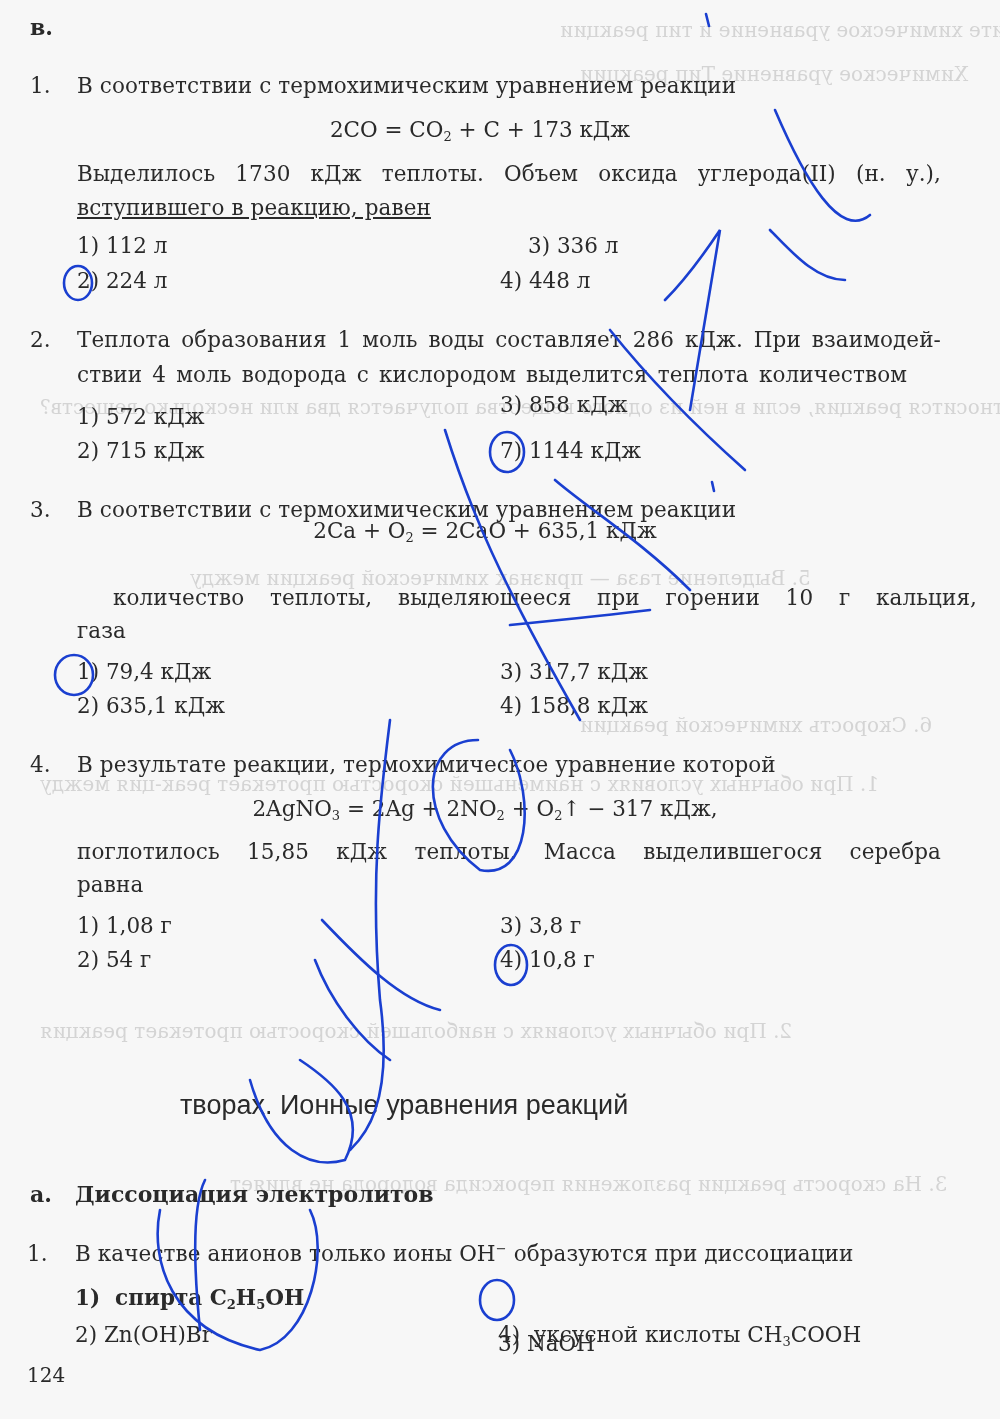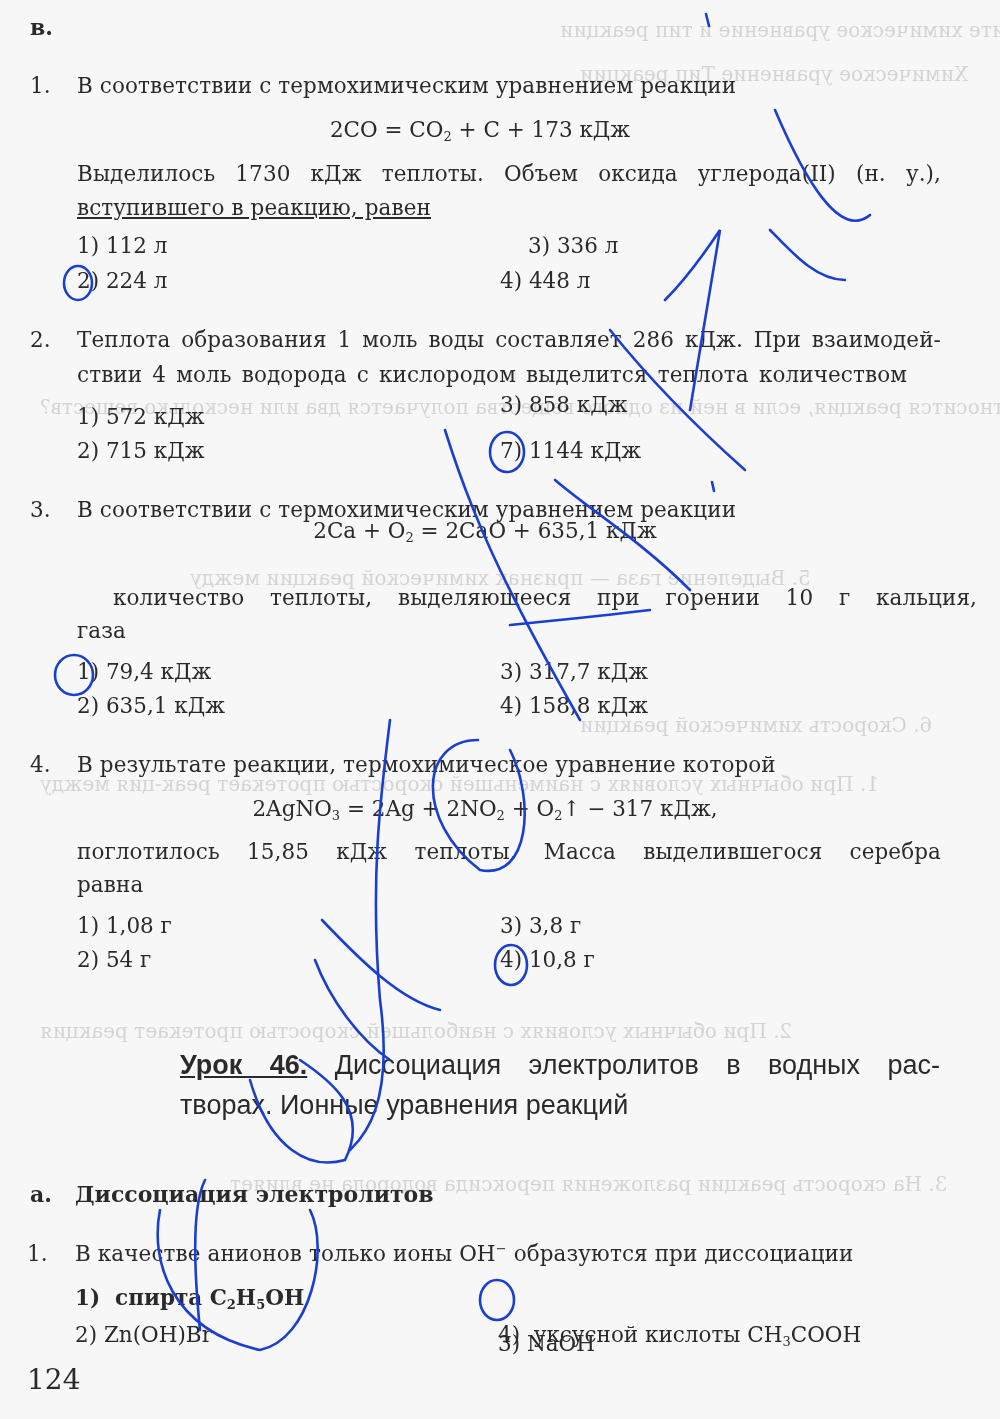--- a/index.html
+++ b/index.html
@@ -78,36 +78,35 @@
     <div class="abs q" style="left:77px;top:752px;">В результате реакции, термохимическое уравнение которой</div>
     <div class="abs eq" style="left:220px;top:796px;width:530px;">2AgNO<sub>3</sub> = 2Ag + 2NO<sub>2</sub> + O<sub>2</sub>↑ − 317 кДж,</div>
     <div class="abs q justify" style="left:77px;top:839px;width:864px;">поглотилось 15,85 кДж теплоты. Масса выделившегося серебра</div>
     <div class="abs q" style="left:77px;top:872px;">равна</div>
     <div class="abs opt" style="left:77px;top:913px;">1) 1,08 г</div>
     <div class="abs opt" style="left:77px;top:947px;">2) 54 г</div>
     <div class="abs opt" style="left:500px;top:913px;">3) 3,8 г</div>
     <div class="abs opt" style="left:500px;top:947px;">4) 10,8 г</div>
   </div>
 
-  <div class="abs lesson" style="left:180px;top:1050px;width:760px;text-align:justify;text-align-last:justify;"><b>Урок 46.</b> <span>Диссоциация электролитов в водных рас-</span></div>
   <div class="abs lesson" style="left:180px;top:1090px;">творах. Ионные уравнения реакций</div>
 
   <div class="abs sec-head" style="left:30px;top:1181px;">а.</div>
   <div class="abs sec-head" style="left:75px;top:1181px;">Диссоциация электролитов</div>
 
   <div>
     <div class="num" style="left:27px;top:1241px;">1.</div>
     <div class="abs q" style="left:75px;top:1241px;">В качестве анионов только ионы OH<sup style="font-size:13px">−</sup> образуются при диссоциации</div>
     <div class="abs opt" style="left:75px;top:1285px;font-weight:bold;">1)&nbsp; спирта C<sub>2</sub>H<sub>5</sub>OH</div>
     <div class="abs opt" style="left:75px;top:1322px;">2) Zn(OH)Br</div>
     <div class="abs opt" style="left:498px;top:1331px;">3) NaOH</div>
     <div class="abs opt" style="left:498px;top:1322px;">4)&nbsp; уксусной кислоты CH<sub>3</sub>COOH</div>
   </div>
 
-  <div class="abs" style="left:27px;top:1363px;font-size:28px;">124</div>
+  <div class="abs" style="left:27px;top:1363px;font-size:20px;">124</div>
 
   <svg class="pen" width="1000" height="1419" viewBox="0 0 1000 1419">
     <g fill="none" stroke="#1a3fd0" stroke-width="2.6" stroke-linecap="round">
 
       <ellipse cx="78" cy="283" rx="14" ry="17"></ellipse>
       <ellipse cx="507" cy="452" rx="17" ry="20"></ellipse>
       <ellipse cx="74" cy="675" rx="19" ry="20"></ellipse>
       <ellipse cx="511" cy="965" rx="16" ry="20"></ellipse>
       <ellipse cx="497" cy="1300" rx="17" ry="20"></ellipse>
 

